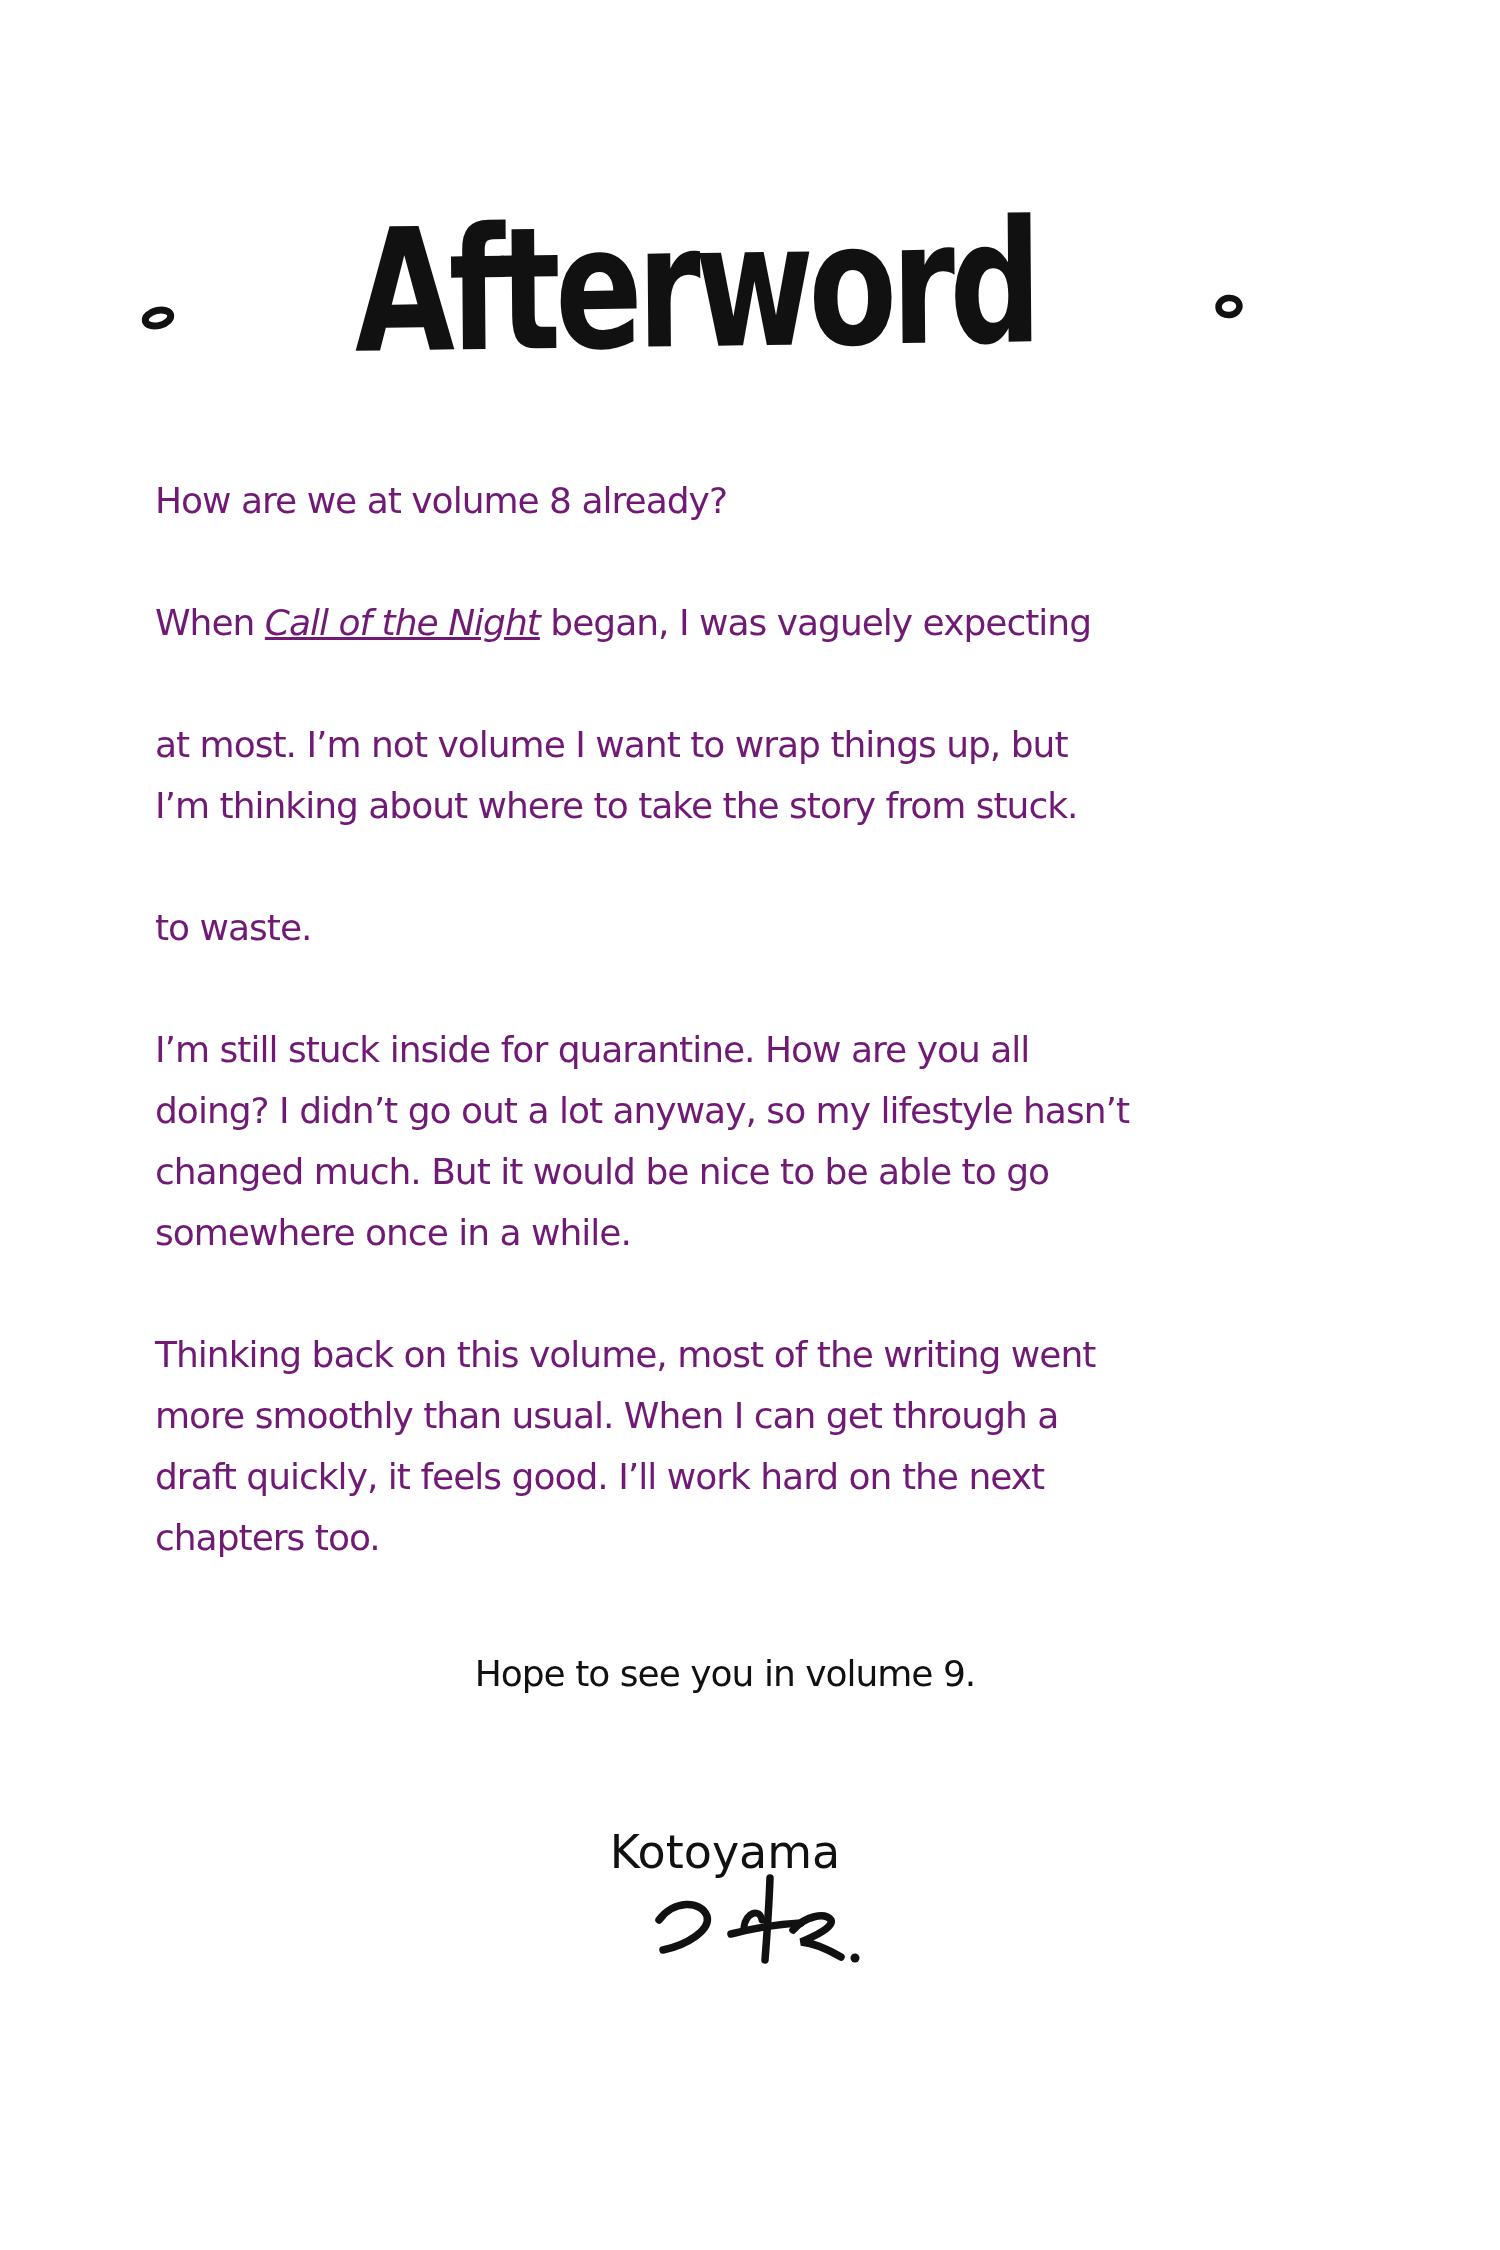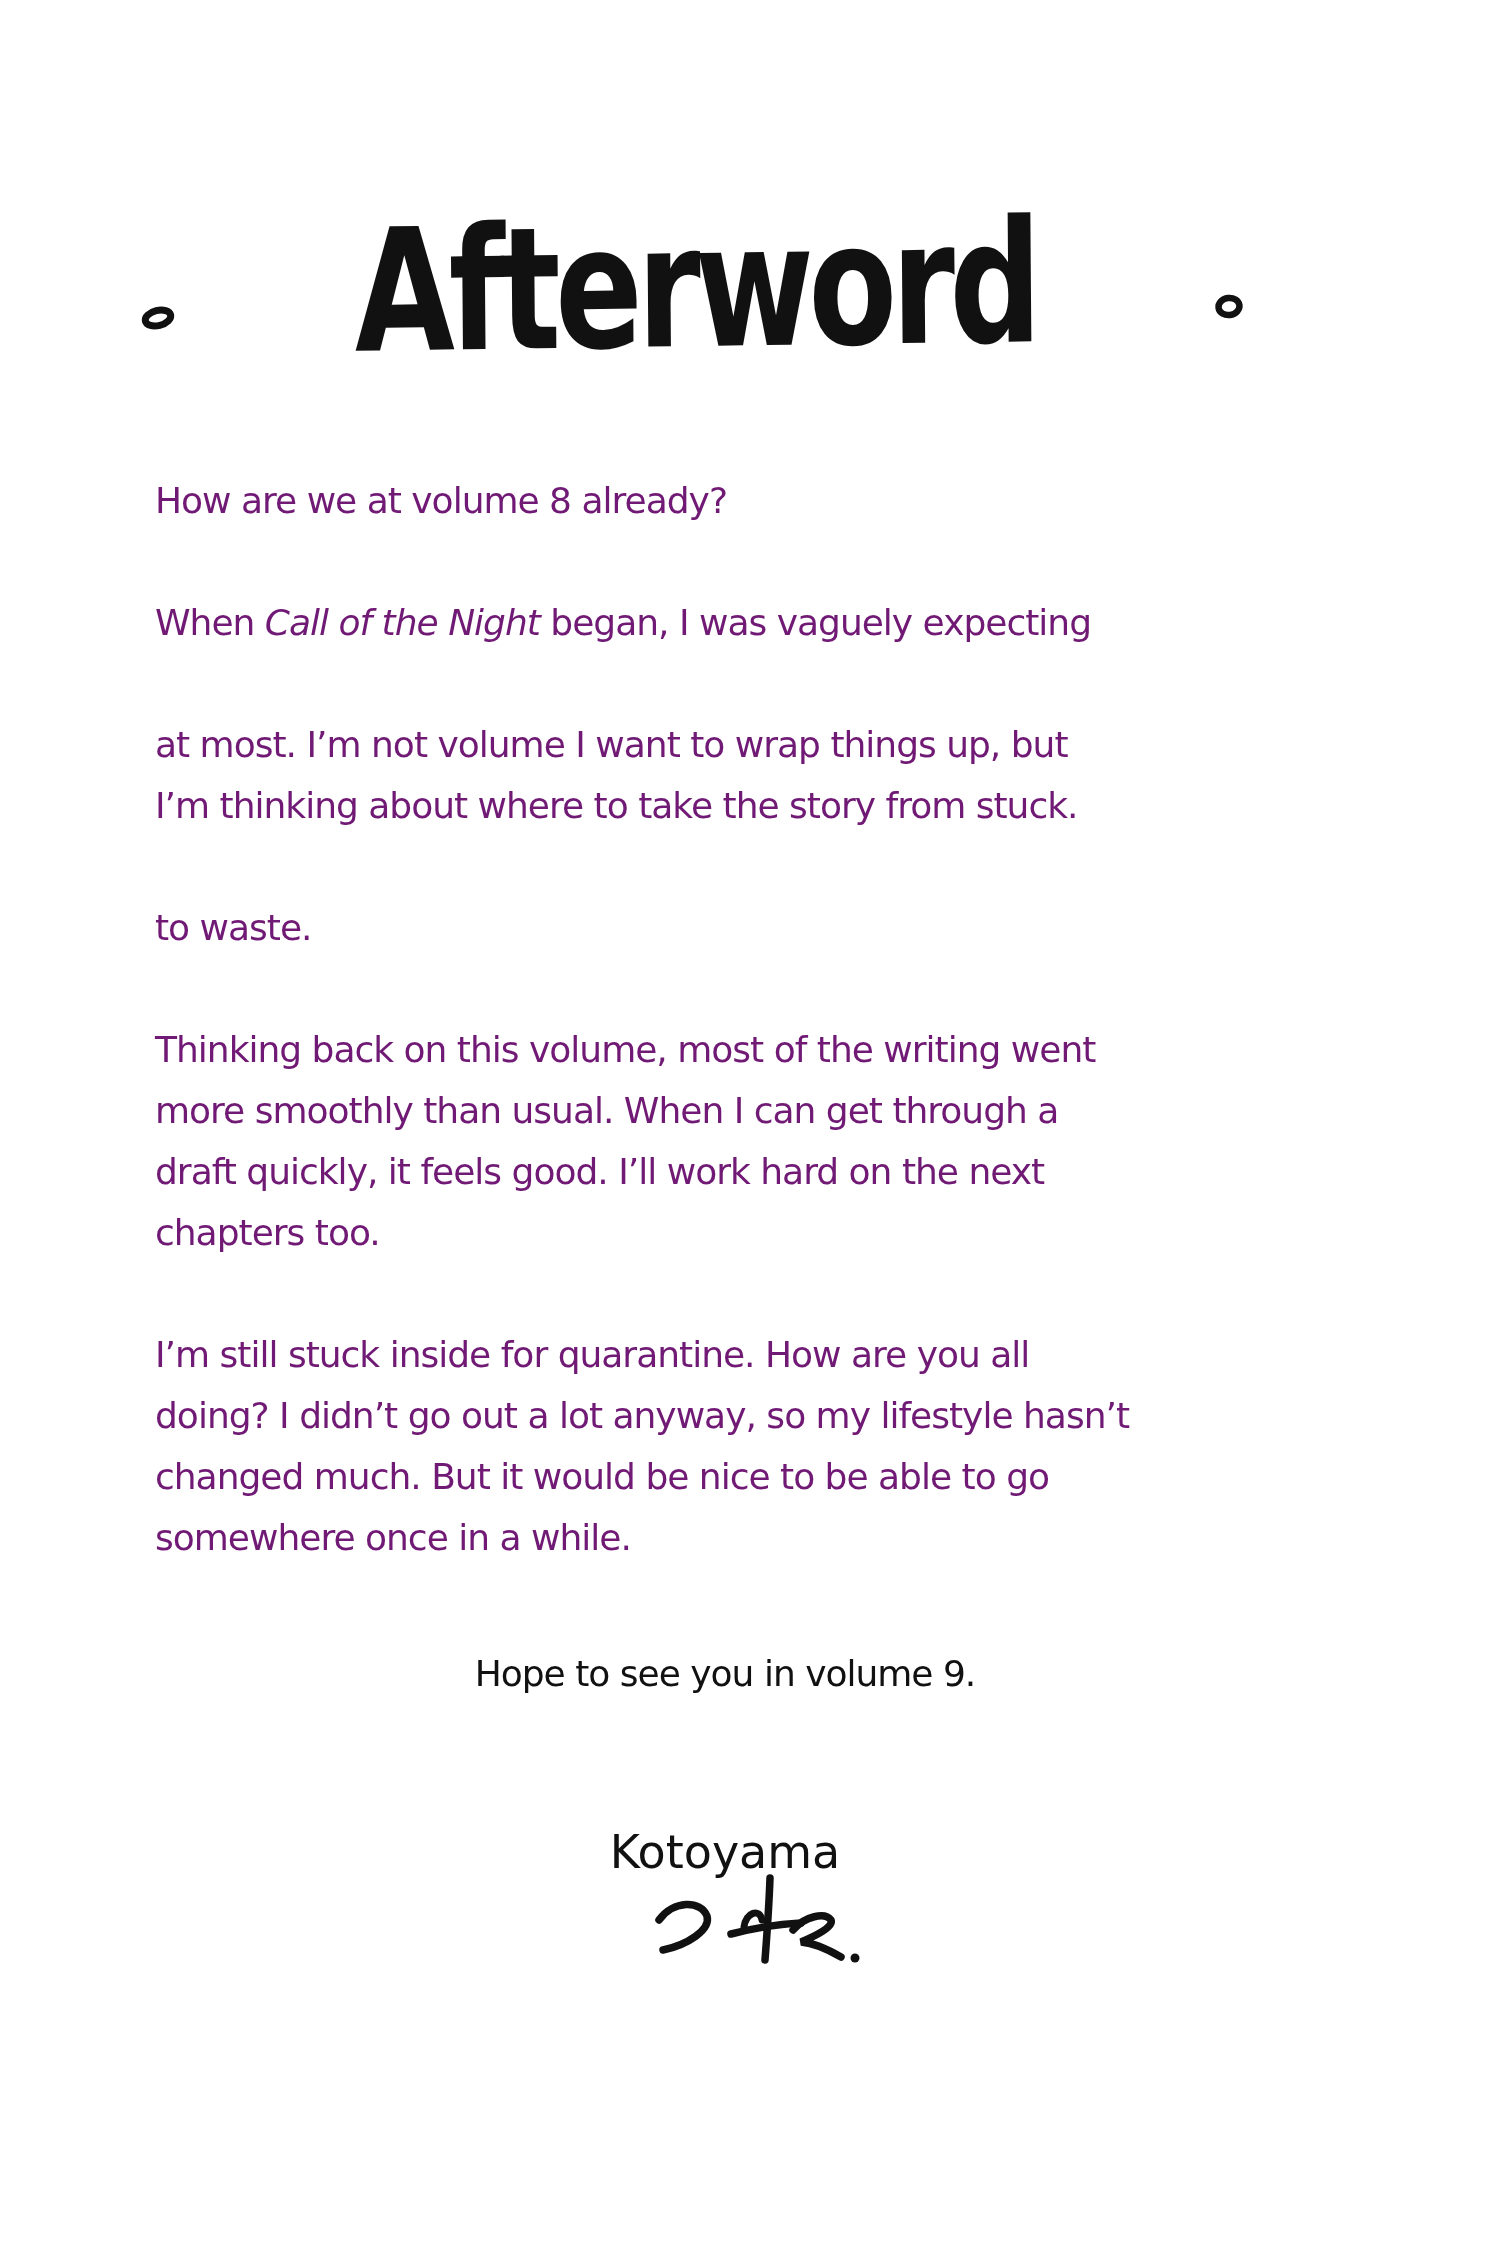--- a/index.html
+++ b/index.html
@@ -52,21 +52,21 @@
     left: 155px;
     width: 1120px;
     font-size: 36px;
     line-height: 61px;
     letter-spacing: -1px;
     color: #701a75;
   }
   .para { margin: 0 0 61px 0; }
   .para:last-child { margin-bottom: 0; }
   .line { white-space: nowrap; }
-  .italic-title { font-style: italic; }
+  .italic-title { font-style: italic; text-decoration: underline; }
 
   
   .closing-line {
     position: absolute;
     top: 1643px;
     left: 0;
     width: 100%;
     text-align: center;
     font-size: 36px;
     line-height: 61px;
@@ -120,31 +120,31 @@
     <p class="para">
       <span class="line"><span>When </span><span class="italic-title">Call of the Night</span><span> began, I was vaguely expecting</span></span><br>
       <br>
       <span class="line">at most. I’m not volume I want to wrap things up, but</span><br>
       <span class="line">I’m thinking about where to take the story from stuck.</span><br>
       <br>
       <span class="line">to waste.</span>
     </p>
 
     <p class="para">
+      <span class="line">I’m still stuck inside for quarantine. How are you all</span><br>
+      <span class="line">doing? I didn’t go out a lot anyway, so my lifestyle hasn’t</span><br>
+      <span class="line">changed much. But it would be nice to be able to go</span><br>
+      <span class="line">somewhere once in a while.</span>
+    </p>
+
+    <p class="para">
       <span class="line">Thinking back on this volume, most of the writing went</span><br>
       <span class="line">more smoothly than usual. When I can get through a</span><br>
       <span class="line">draft quickly, it feels good. I’ll work hard on the next</span><br>
       <span class="line">chapters too.</span>
-    </p>
-
-    <p class="para">
-      <span class="line">I’m still stuck inside for quarantine. How are you all</span><br>
-      <span class="line">doing? I didn’t go out a lot anyway, so my lifestyle hasn’t</span><br>
-      <span class="line">changed much. But it would be nice to be able to go</span><br>
-      <span class="line">somewhere once in a while.</span>
     </p>
 
   </div>
 
   <div class="closing-line">Hope to see you in volume 9.</div>
 
   <div class="author-name">Kotoyama</div>
 
   <div class="signature-wrap">
     <svg width="230" height="115" viewBox="0 0 230 115" role="img" aria-label="コトヤマ.">

